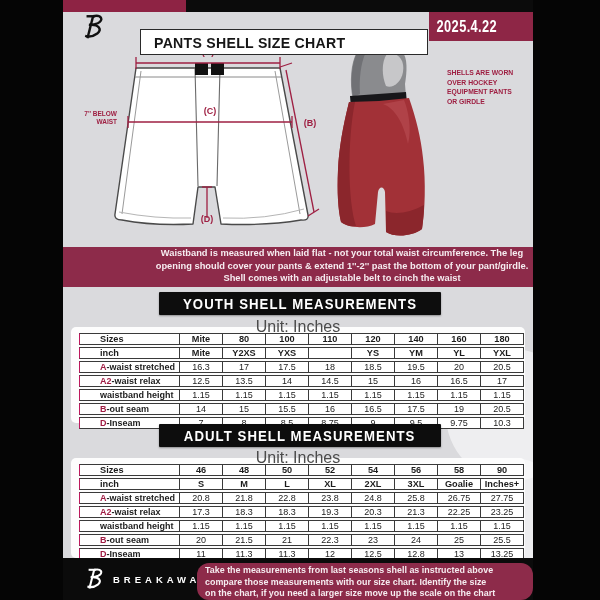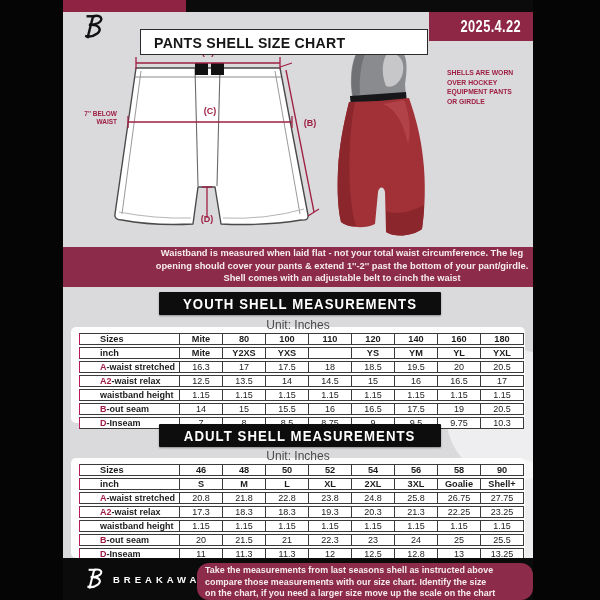--- a/index.html
+++ b/index.html
@@ -12,21 +12,21 @@
   .top-strip-accent { position:absolute; left:0; top:0; width:123px; height:12px; background:#8e2344; }
 
   
   .header { position:absolute; top:12px; left:0; width:470px; height:30px; z-index:3; }
   .logo-header { position:absolute; left:16px; top:1px; }
   .title-box { position:absolute; left:77px; top:17px; width:288px; height:26px; background:#fff;
     border:1px solid #2a2a2a; display:flex; align-items:center; padding-left:13px; }
   .title-box span { font-size:15px; font-weight:bold; color:#161616; letter-spacing:.3px;
     transform:scaleX(.94); transform-origin:left center; white-space:nowrap; }
   .date-box { position:absolute; left:366px; top:0; width:124px; height:29px; background:#8e2646;
-    display:flex; align-items:center; justify-content:center; }
+    display:flex; align-items:center; justify-content:flex-start; }
   .date-box span { color:#fff; font-weight:bold; font-size:16px; transform:scaleX(.8); letter-spacing:.5px; }
 
   
   .diagram-wrap { position:absolute; left:0; top:42px; width:470px; height:205px; z-index:2; }
   .shorts-svg { position:absolute; left:42px; top:4px; }
   .pants-svg { position:absolute; left:272px; top:0; }
   .m-label { position:absolute; color:#9e1f42; font-weight:bold; font-size:9px; width:22px; text-align:center; }
   .waist-note { position:absolute; left:10px; top:68px; width:44px; text-align:right;
     color:#9e1f42; font-weight:bold; font-size:6.5px; line-height:8px; }
   .shell-note { position:absolute; left:384px; top:26px; width:76px;
@@ -35,21 +35,21 @@
   
   .banner { position:absolute; left:0; top:247px; width:558px; height:40px; background:#8d2b4a; z-index:3;
     display:flex; flex-direction:column; align-items:center; justify-content:flex-start; }
   .banner div { color:#f6ecf0; font-weight:bold; font-size:9.3px; line-height:12.7px; white-space:nowrap; }
 
   
   .sec-heading { position:absolute; left:96px; width:282px; height:23px; background:#0d0d0d; border-radius:1px;
     display:flex; align-items:center; justify-content:center; z-index:3; box-shadow:0 1px 2px rgba(0,0,0,.35); }
   .sec-heading span { color:#fff; font-weight:bold; font-size:15px; letter-spacing:1.2px;
     transform:scaleX(.88); white-space:nowrap; }
-  .unit { position:absolute; left:0; width:470px; text-align:center; font-size:12px; color:#4b4b4b; z-index:3; }
+  .unit { position:absolute; left:0; width:470px; text-align:center; font-size:16px; color:#4b4b4b; z-index:3; }
 
   
   .tbl-panel { position:absolute; left:8px; width:454px; background:#fdfdfd; border-radius:5px; z-index:1; }
 
   
   table.meas { position:absolute; left:16px; border-collapse:separate; border-spacing:0 2px;
     table-layout:fixed; width:445px; z-index:3; }
   table.meas td { background:#fff; border:1px solid #3a3a3a; border-left:none; font-size:9px; color:#1c1c1c;
     text-align:center; height:11px; padding:0; line-height:10px; }
   table.meas td:first-child { border-left:1px solid #be185d; text-align:left; padding-left:20px; font-weight:bold; }
@@ -263,21 +263,21 @@
           </tr>
           <tr class="hdr">
             <td>inch</td>
             <td>S</td>
             <td>M</td>
             <td>L</td>
             <td>XL</td>
             <td>2XL</td>
             <td>3XL</td>
             <td>Goalie</td>
-            <td>Shell+</td>
+            <td>Inches+</td>
           </tr>
           <tr>
             <td><span class="acc">A</span>-waist stretched</td>
             <td>20.8</td>
             <td>21.8</td>
             <td>22.8</td>
             <td>23.8</td>
             <td>24.8</td>
             <td>25.8</td>
             <td>26.75</td>

